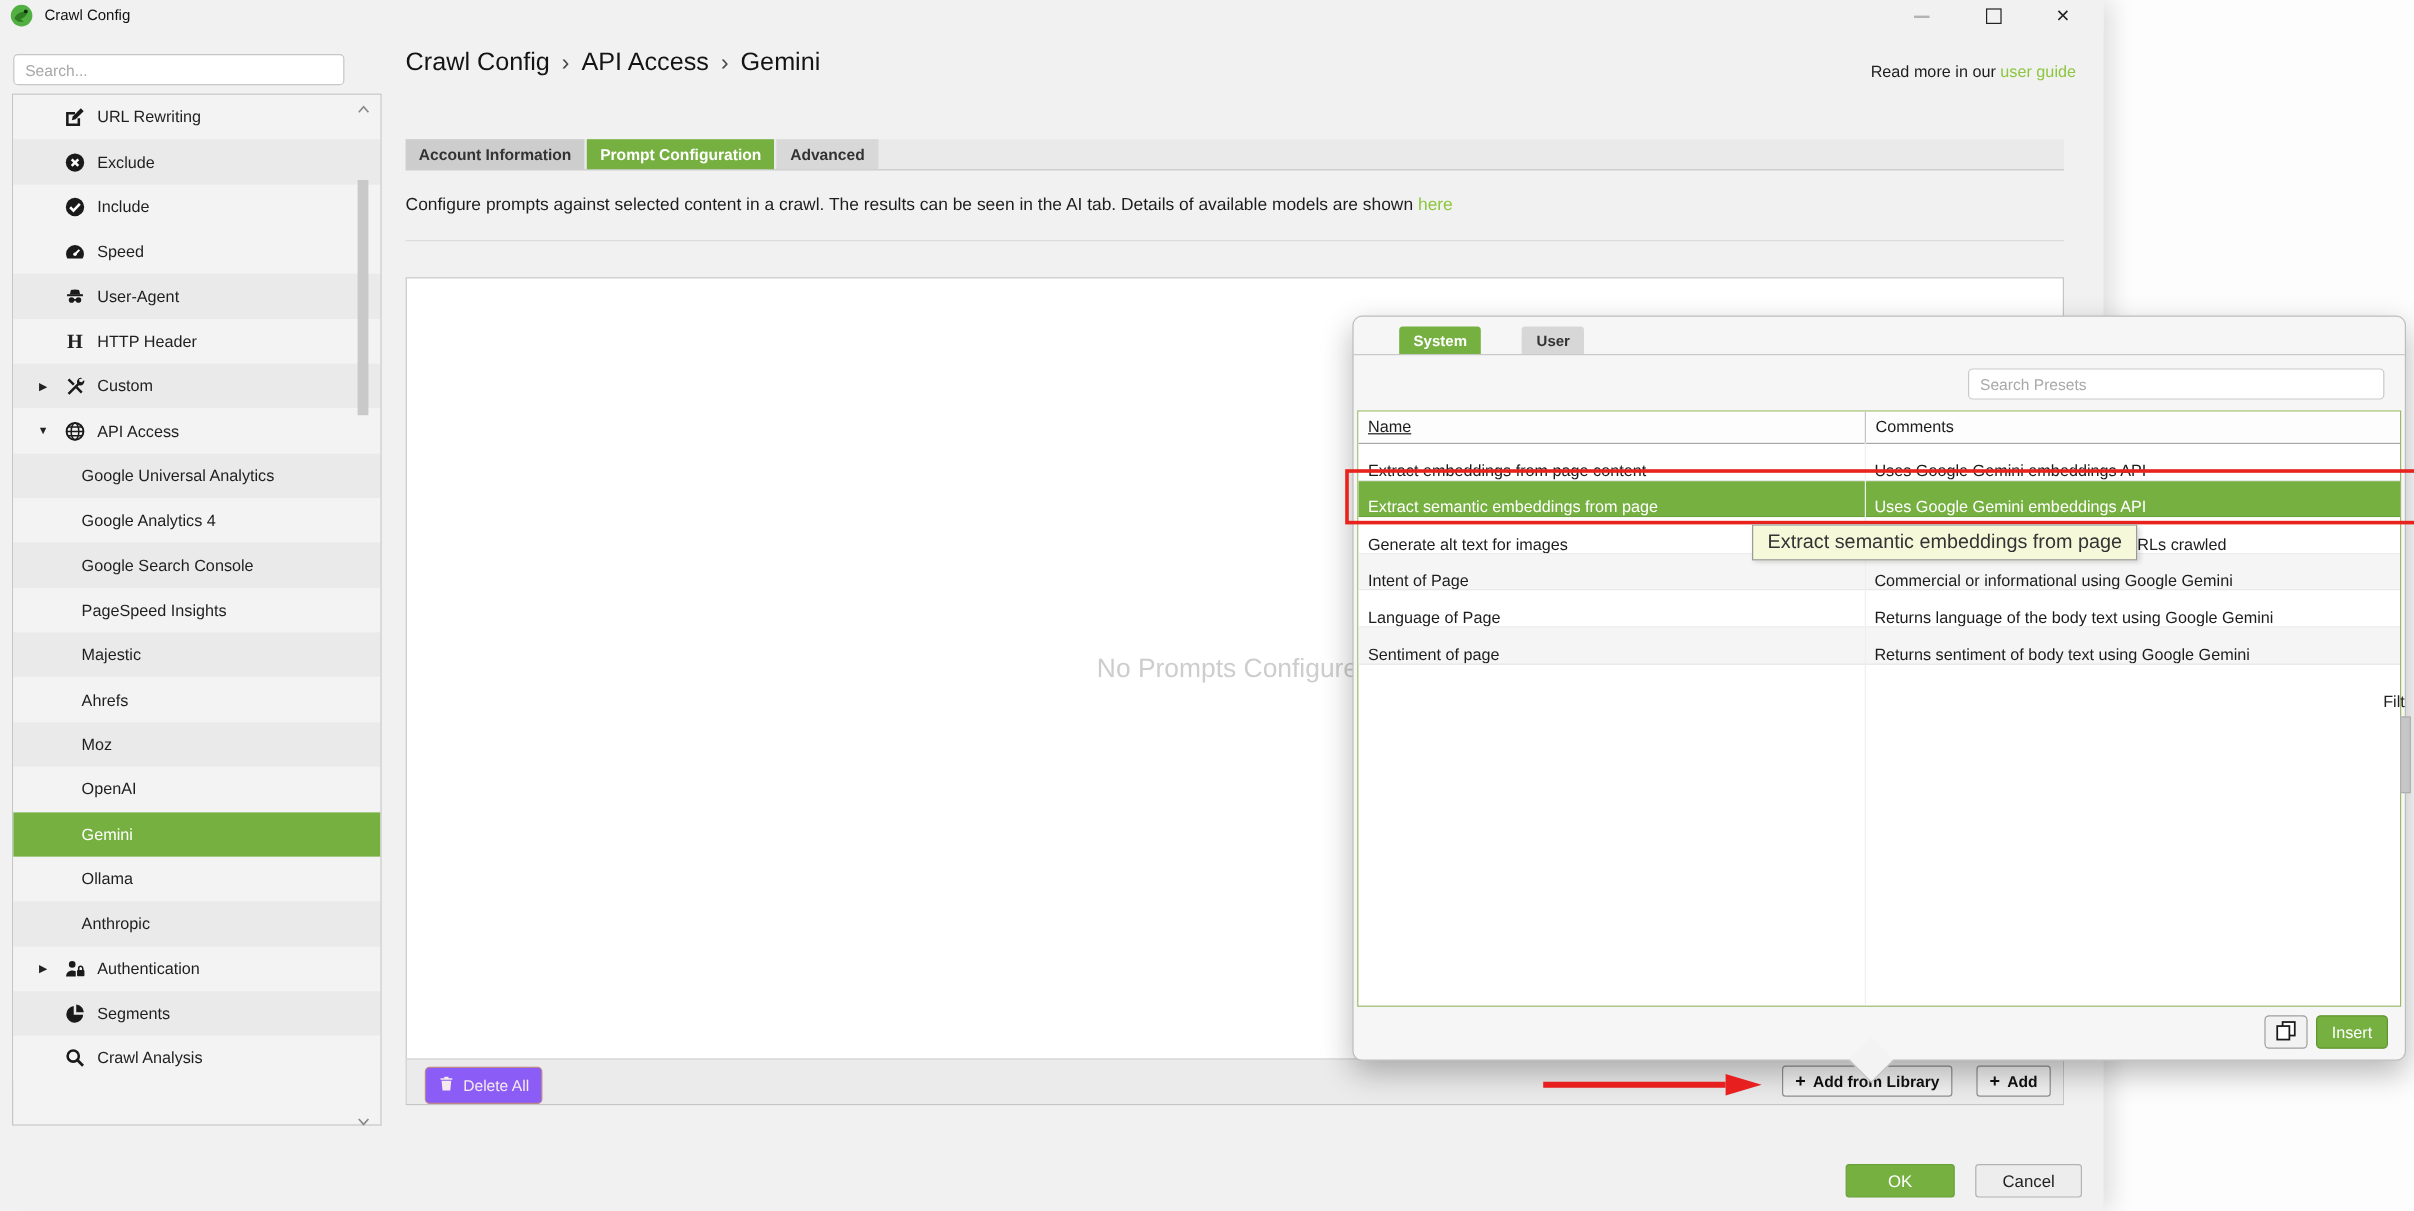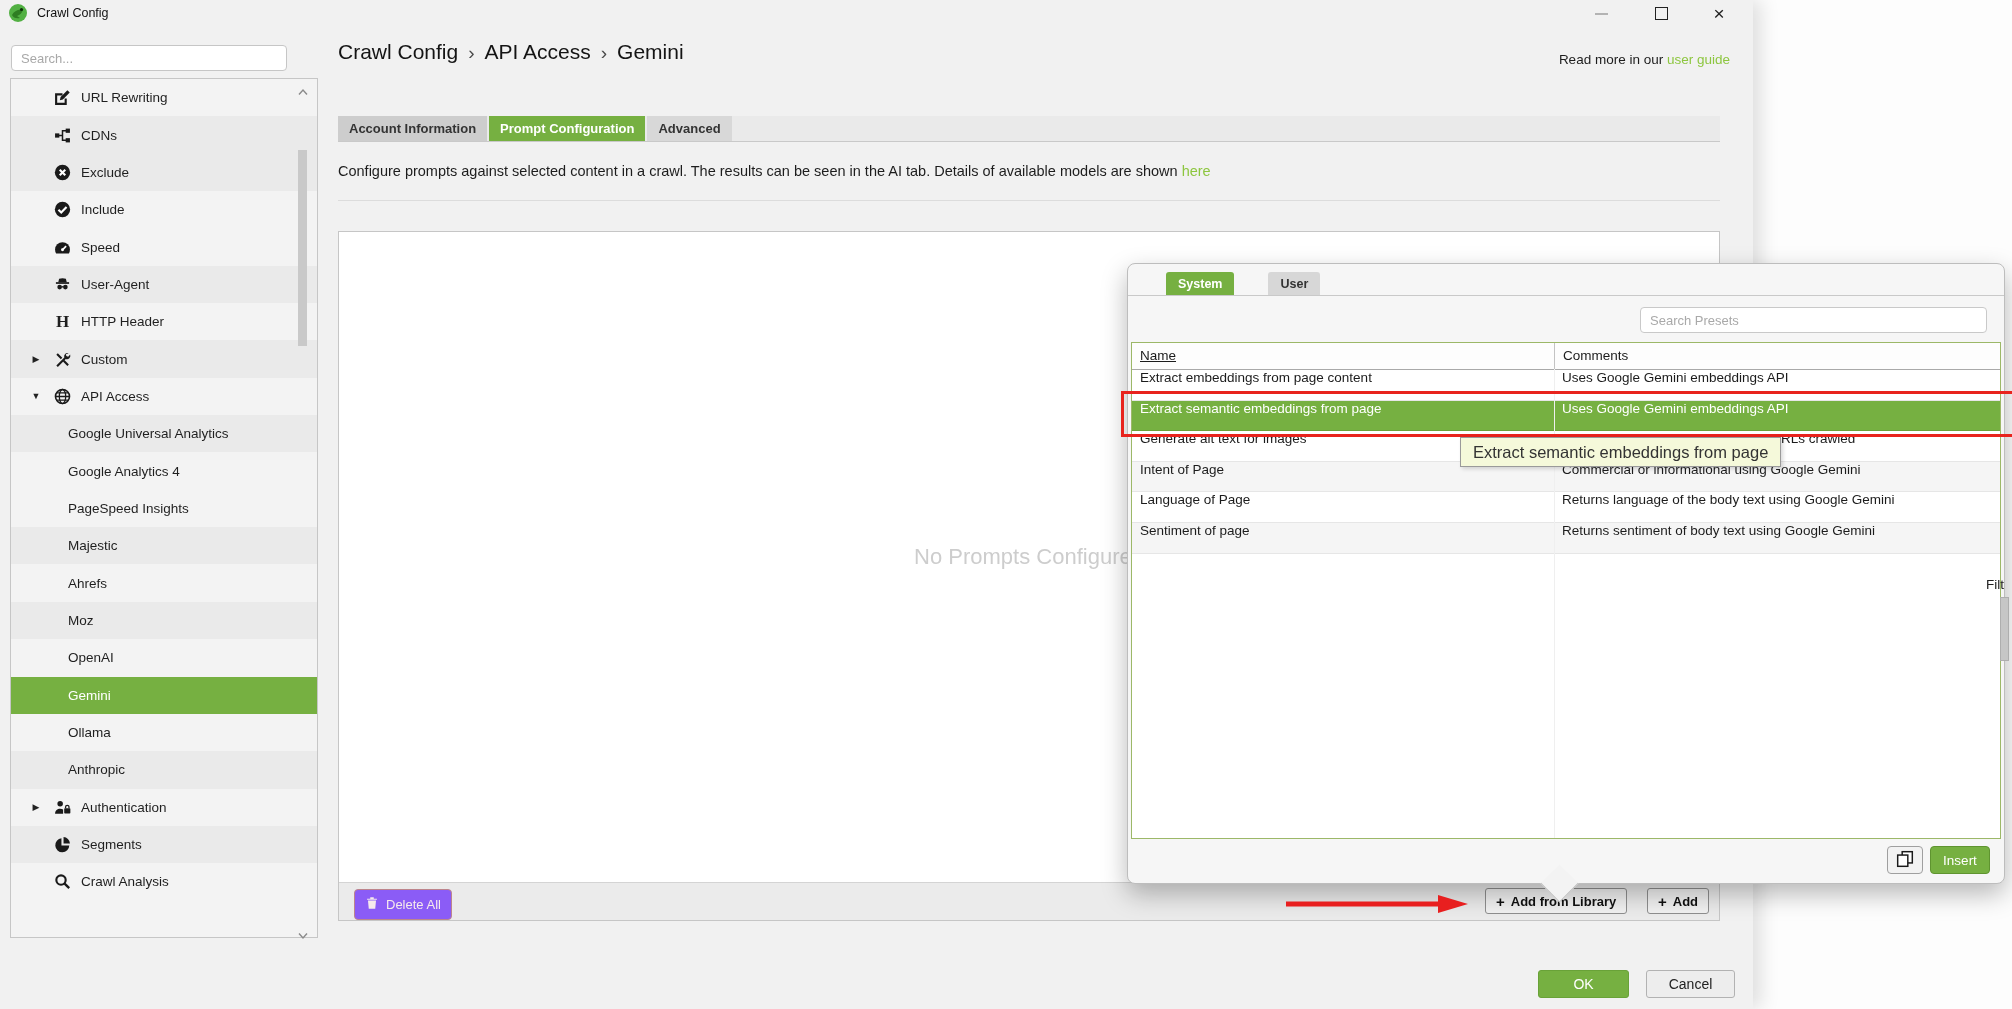--- a/index.html
+++ b/index.html
@@ -86,21 +86,21 @@
       border:1px solid #c9c9c9;border-radius:4px;background:#fff;padding:0 9px;font-size:13px;
       font-family:"Liberation Sans",sans-serif;color:#a21caf;outline:none;}
   .preset-search::placeholder{color:#a9a9a9;}
   .lib-table{position:absolute;left:3px;top:78px;width:870px;height:497px;box-sizing:border-box;
       border:1px solid #9cb868;background:#fff;overflow:hidden;}
   .lib-colline{position:absolute;left:422px;top:26px;bottom:0;width:1px;background:#efefef;}
   .lib-header{position:relative;height:26px;display:flex;border-bottom:1px solid #a9a9a9;
       font-size:13.5px;color:#1c1c1c;background:#fdfdfd;}
   .hc-name{width:422px;box-sizing:border-box;padding-left:8px;line-height:26px;text-decoration:underline;}
   .hc-comments{flex:1;box-sizing:border-box;padding-left:8px;line-height:26px;border-left:1px solid #c3c3c3;}
-  .lib-row{position:relative;height:29.6px;display:flex;align-items:flex-start;
+  .lib-row{position:relative;height:29.6px;display:flex;align-items:flex-end;
       border-bottom:1px solid #e6e6e6;font-size:13.5px;color:#1c1c1c;background:#fff;cursor:default;}
   .lib-row.alt{background:#f5f5f5;}
   .lib-row.selected{background:#76b041;color:#fff;border-bottom-color:#6aa138;}
   .rc-name{width:422px;box-sizing:border-box;padding-left:8px;white-space:nowrap;overflow:hidden;}
   .rc-comment{flex:1;box-sizing:border-box;padding-left:8px;white-space:nowrap;overflow:hidden;}
   .copy-btn{position:absolute;left:759px;top:582px;width:36px;height:28px;background:#f2f2f2;
       border:1px solid #9f9f9f;border-radius:4px;}
   .insert-btn{position:absolute;left:802px;top:582px;width:60px;height:28px;background:#76b041;
       border:1px solid #5f9430;border-radius:4px;color:#fff;font-size:13.5px;}
   .pointer{position:absolute;left:418px;top:606px;width:26px;height:26px;background:#f3f3f3;
@@ -149,31 +149,20 @@
           <svg viewBox="0 0 16 16" width="17" height="17">
             <path fill="#1a1a1a" d="M1 4h7v2H3v7h7V9h2v6H1z"></path>
             <path fill="#1a1a1a" d="M6.2 7.6 12.6 1.2l2.2 2.2-6.4 6.4-2.9.7z"></path>
           </svg>
         </span>
         <span class="side-label-top">URL Rewriting</span>
       </div>
       <div class="side-item zebra-b">
         <span class="side-ico">
           <svg viewBox="0 0 16 16" width="17" height="17">
-            <path fill="none" stroke="#1a1a1a" stroke-width="1.4" d="M4 8h4M8 8V3.5h4M8 8v4.5h4"></path>
-            <rect x="1" y="6" width="4" height="4" fill="#1a1a1a"></rect>
-            <rect x="11" y="1.5" width="4" height="4" fill="#1a1a1a"></rect>
-            <rect x="11" y="10.5" width="4" height="4" fill="#1a1a1a"></rect>
-          </svg>
-        </span>
-        <span class="side-label-top">CDNs</span>
-      </div>
-      <div class="side-item zebra-b">
-        <span class="side-ico">
-          <svg viewBox="0 0 16 16" width="17" height="17">
             <circle cx="8" cy="8" r="7.2" fill="#1a1a1a"></circle>
             <path d="M5.4 5.4l5.2 5.2M10.6 5.4l-5.2 5.2" stroke="#fff" stroke-width="2" fill="none"></path>
           </svg>
         </span>
         <span class="side-label-top">Exclude</span>
       </div>
       <div class="side-item zebra-a">
         <span class="side-ico">
           <svg viewBox="0 0 16 16" width="17" height="17">
             <circle cx="8" cy="8" r="7.2" fill="#1a1a1a"></circle>
@@ -229,20 +218,23 @@
             <path d="M1.4 8h13.2M2.3 4.6h11.4M2.3 11.4h11.4" stroke="#1a1a1a" stroke-width="1.2" fill="none"></path>
           </svg>
         </span>
         <span class="side-label-top">API Access</span>
       </div>
       <div class="side-item zebra-b">
         <span class="side-label-child">Google Universal Analytics</span>
       </div>
       <div class="side-item zebra-a">
         <span class="side-label-child">Google Analytics 4</span>
+      </div>
+      <div class="side-item zebra-b">
+        <span class="side-label-child">Google Search Console</span>
       </div>
       <div class="side-item zebra-a">
         <span class="side-label-child">PageSpeed Insights</span>
       </div>
       <div class="side-item zebra-b">
         <span class="side-label-child">Majestic</span>
       </div>
       <div class="side-item zebra-a">
         <span class="side-label-child">Ahrefs</span>
       </div>

